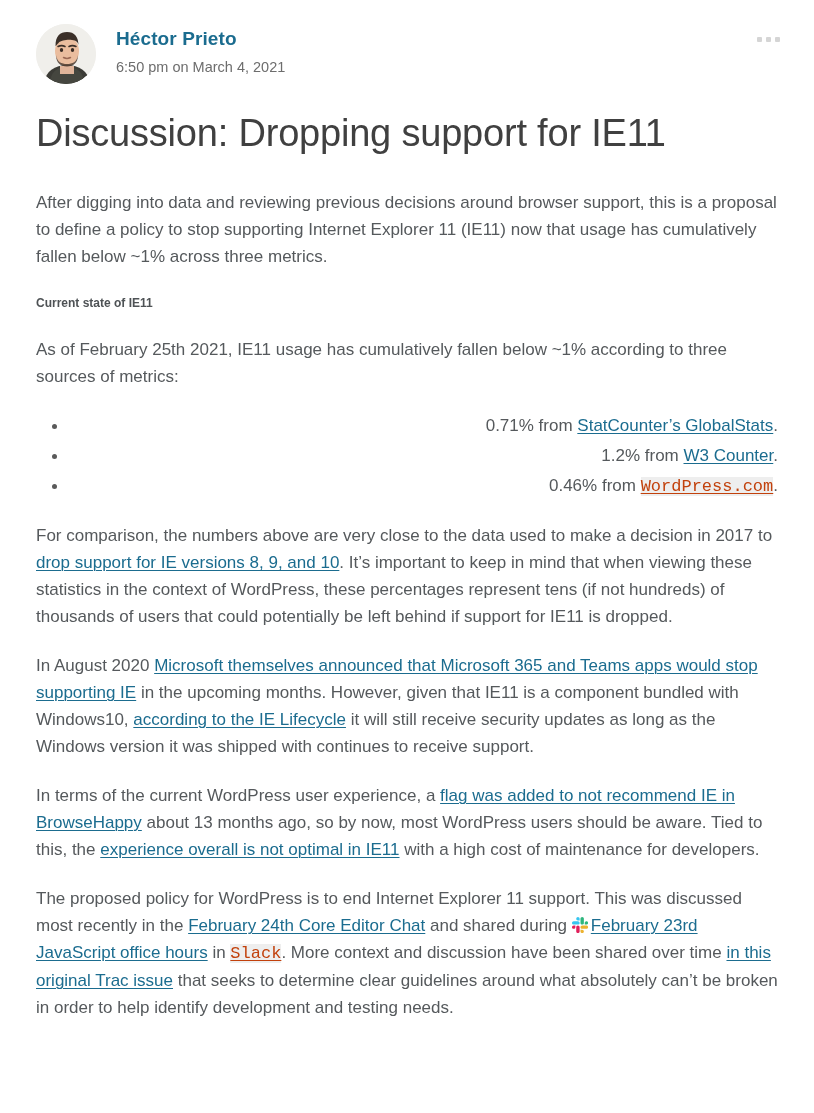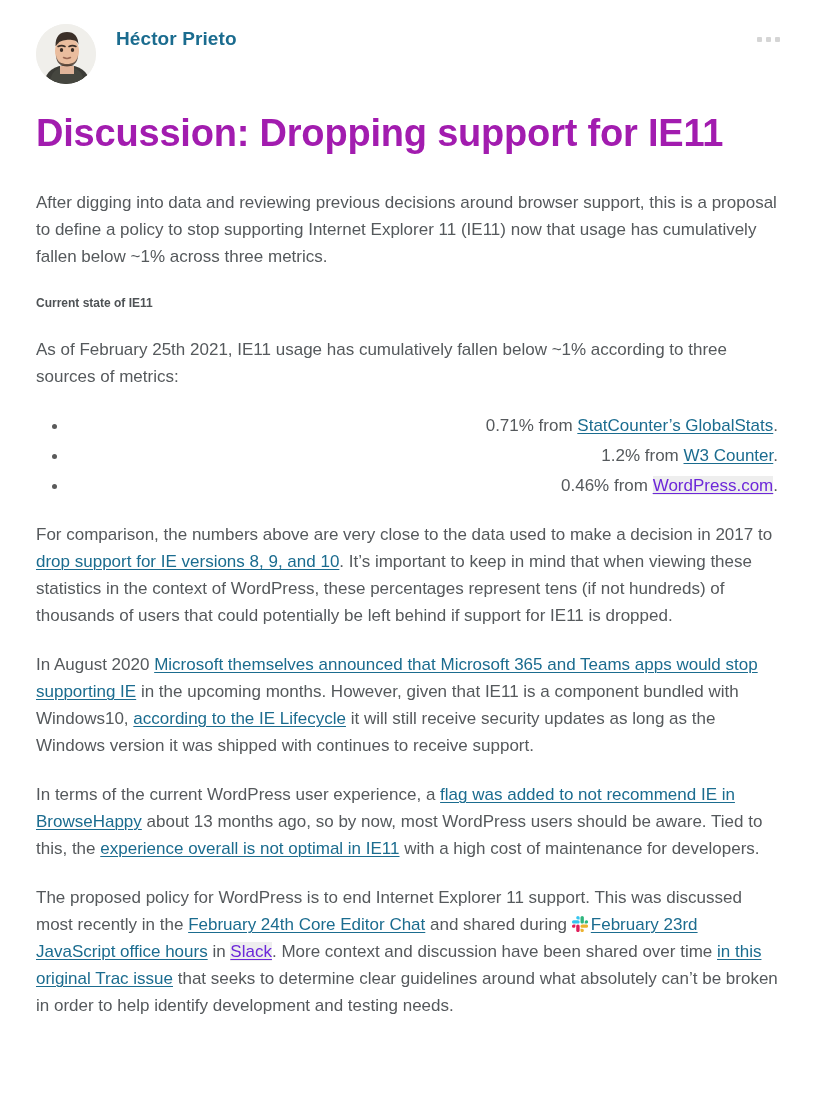--- a/index.html
+++ b/index.html
@@ -80,22 +80,22 @@
     height: 5px;
     border-radius: 1px;
     background: #d5d5d5;
   }
 
   
   .post-title {
     margin: 26px 36px 0 36px;
     font-size: 38px;
     line-height: 46px;
-    font-weight: 700;
-    color: #a21caf;
+    font-weight: 400;
+    color: #404040;
     letter-spacing: -0.2px;
   }
 
   
   .post-body {
     margin: 0 36px;
     padding-top: 33px;
     color: #55595c;
     font-size: 17px;
     line-height: 27px;
@@ -136,26 +136,27 @@
   }
 
   a.link {
     color: #1b6c8f;
     text-decoration: underline;
     text-decoration-thickness: 1px;
     text-underline-offset: 2px;
     cursor: pointer;
   }
   a.link-muted {
-    color: #6d28d9;
+    color: #c2410c;
     text-decoration: underline;
     text-decoration-thickness: 1px;
     text-underline-offset: 2px;
     background: #eeeeee;
     cursor: pointer;
+    font-family: Liberation Mono, monospace;
   }
 
   .slack-icon {
     display: inline-block;
     width: 16px;
     height: 16px;
     vertical-align: -2px;
     margin-right: 3px;
   }
   .slack-icon svg { display: block; width: 16px; height: 16px; }
@@ -186,20 +187,21 @@
           <ellipse cx="36.5" cy="26" rx="1.7" ry="1.9" fill="#3a2d25"></ellipse>
           <path d="M22 22.5 Q25.5 20.8 29 22.4" stroke="#3a2f28" stroke-width="1.6" fill="none" stroke-linecap="round"></path>
           <path d="M33 22.4 Q36.5 20.8 40 22.5" stroke="#3a2f28" stroke-width="1.6" fill="none" stroke-linecap="round"></path>
           <path d="M27.5 33.5 Q31 35.3 34.5 33.5" stroke="#9c6a55" stroke-width="1.5" fill="none" stroke-linecap="round"></path>
         </g>
       </svg>
     </div>
 
     <div class="author-block">
       <div class="author-name">Héctor Prieto</div>
+      <div class="post-date">6:50 pm on March 4, 2021</div>
     </div>
 
     <div class="ellipsis-menu">
       <i></i>
       <i></i>
       <i></i>
     </div>
   </div>
 
   <h1 class="post-title">Discussion: Dropping support for IE11</h1>

